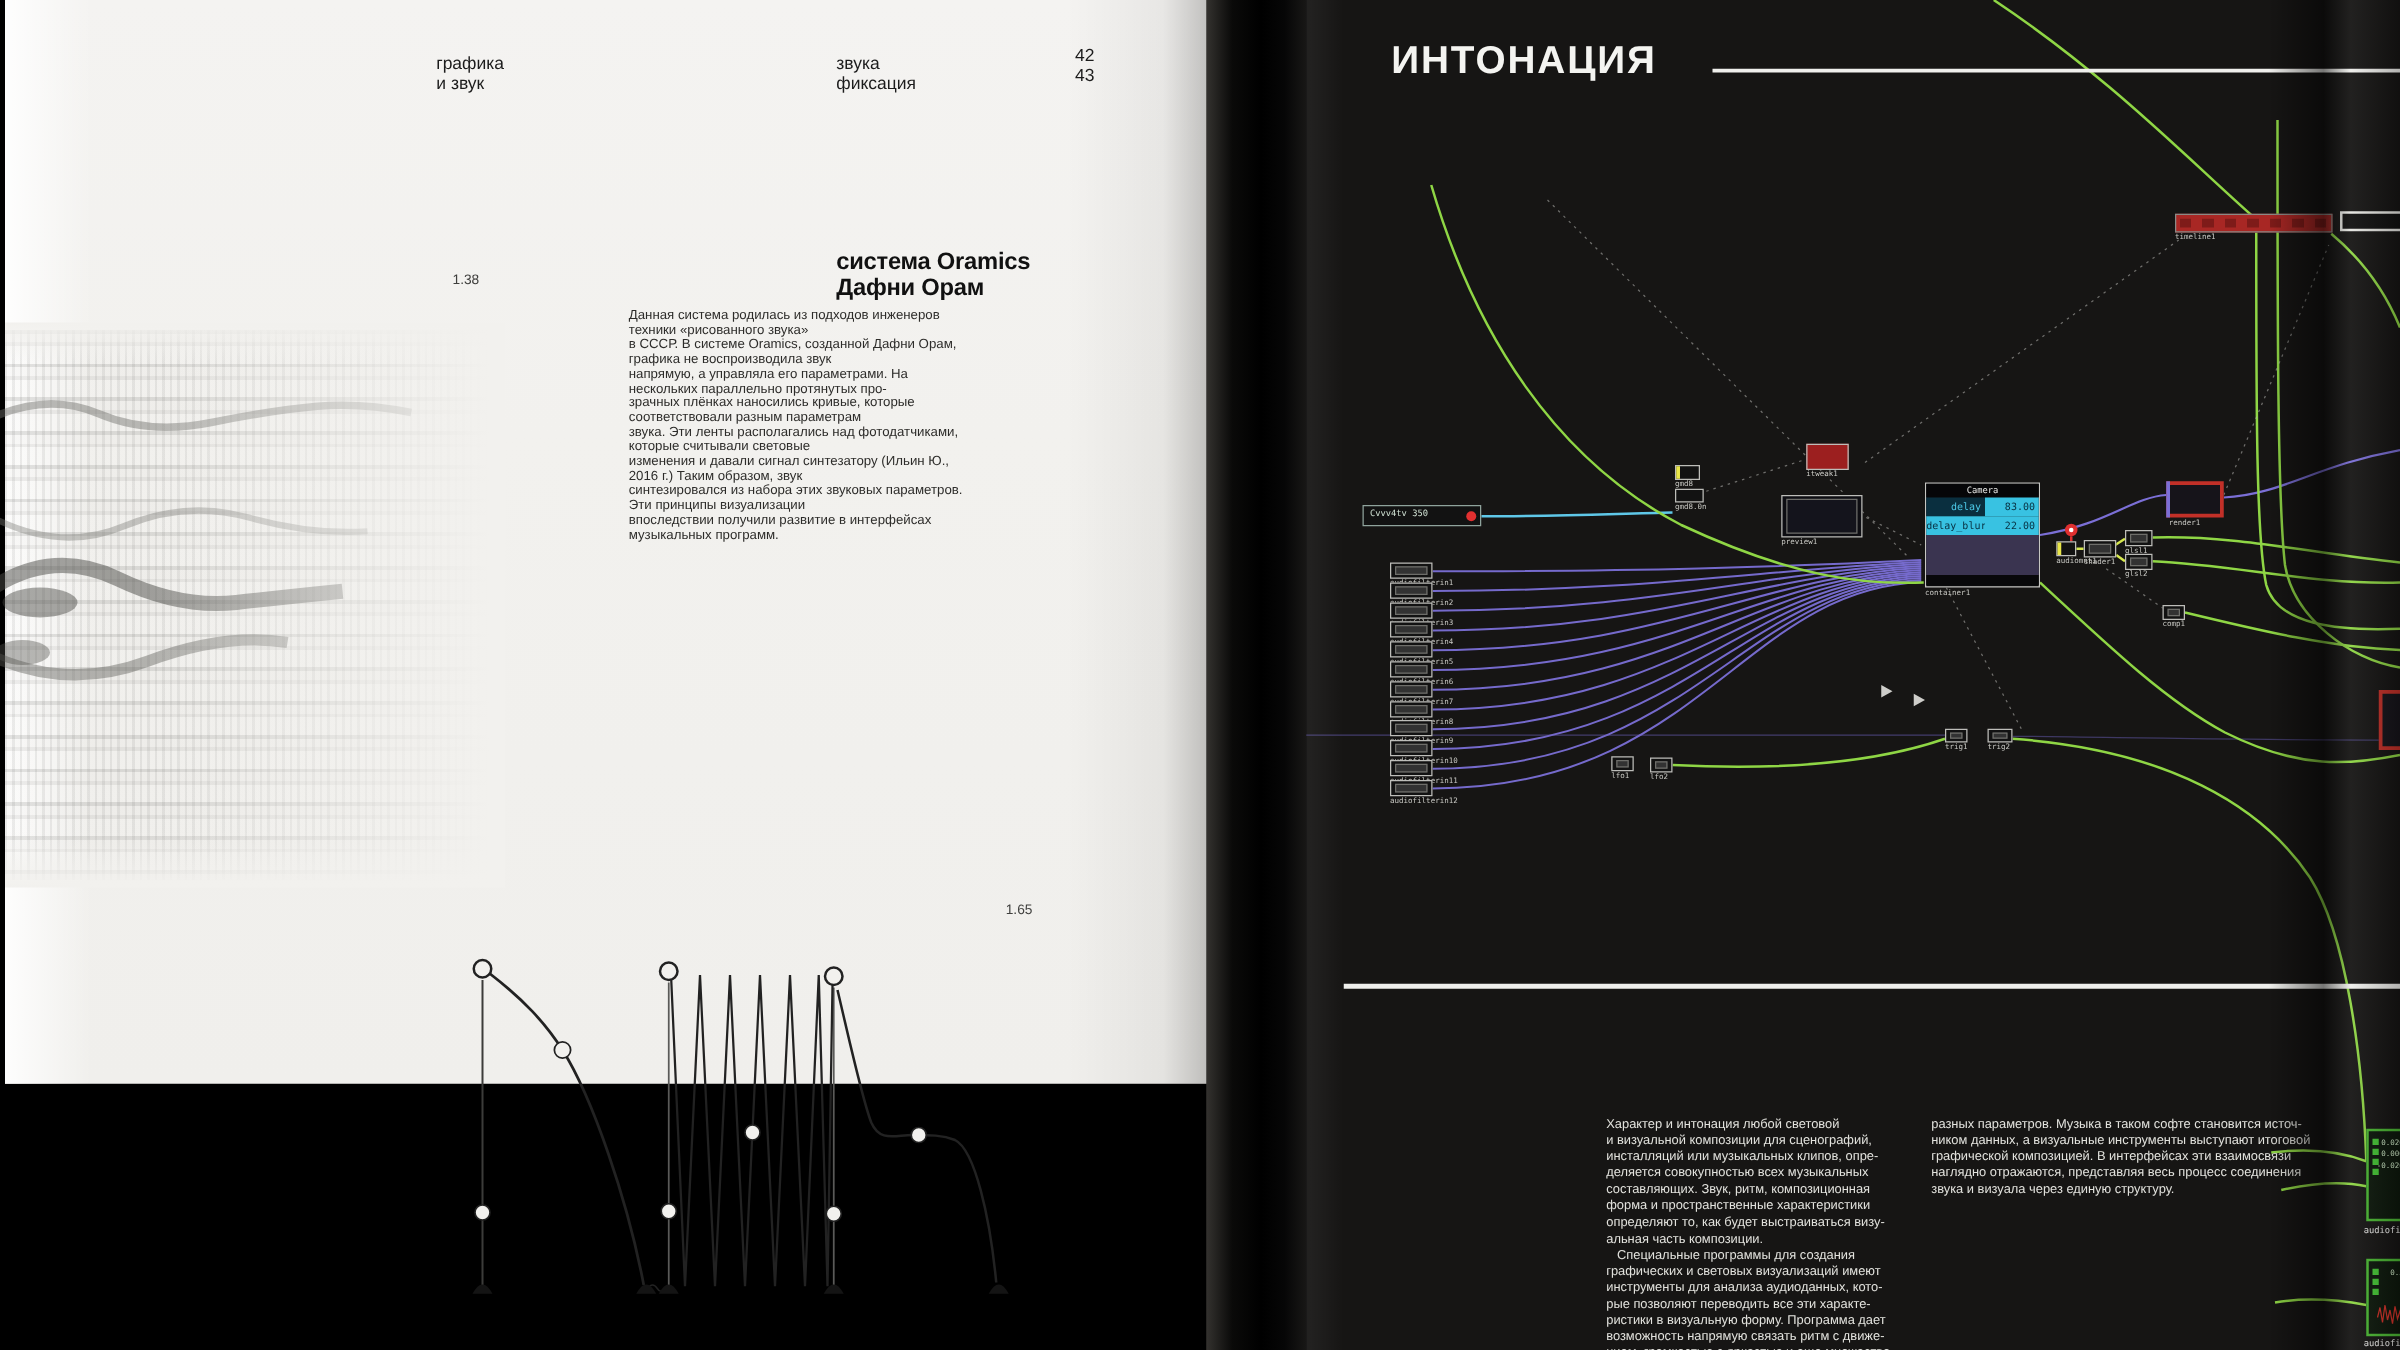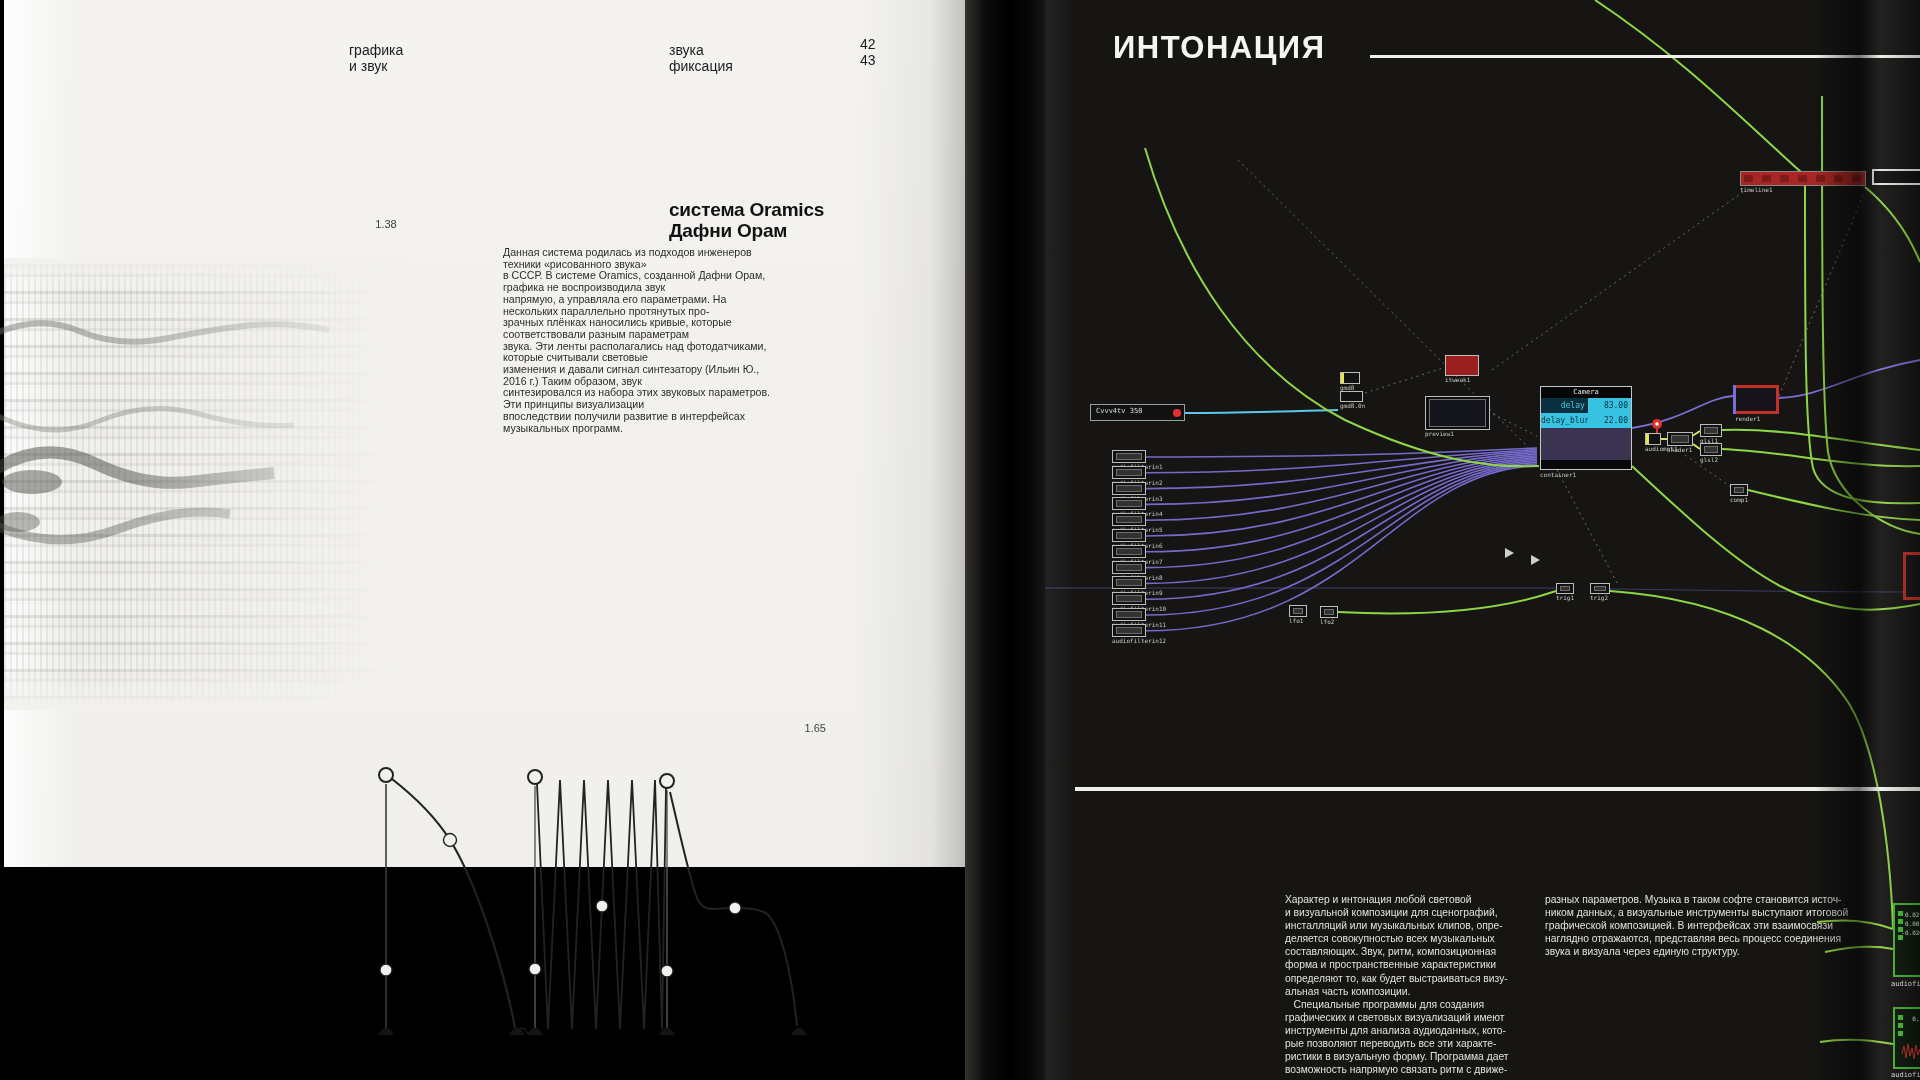--- a/index.html
+++ b/index.html
@@ -101,21 +101,21 @@
     <div class="abs hdr pre" style="left:345px;top:42px">графика
 и звук</div>
     <div class="abs hdr pre" style="left:665px;top:42px">звука
 фиксация</div>
     <div id="page-numbers" class="abs pre">42
 43</div>
 
     <div id="article-title" class="abs pre">система Oramics
 Дафни Орам</div>
 
-    <div class="abs figlabel" style="left:358px;top:218px;width:48px;text-align:center">1.38</div>
+    <div class="abs figlabel" style="left:358px;top:218px;width:48px;text-align:left">1.38</div>
 
     <div id="body-par" class="abs pre">Данная система родилась из подходов инженеров техники «рисованного звука»
 в СССР. В системе Oramics, созданной Дафни Орам, графика не воспроизводила звук
 напрямую, а управляла его параметрами. На нескольких параллельно протянутых про-
 зрачных плёнках наносились кривые, которые соответствовали разным параметрам
 звука. Эти ленты располагались над фотодатчиками, которые считывали световые
 изменения и давали сигнал синтезатору (Ильин Ю., 2016 г.) Таким образом, звук
 синтезировался из набора этих звуковых параметров. Эти принципы визуализации
 впоследствии получили развитие в интерфейсах музыкальных программ.</div>
 

